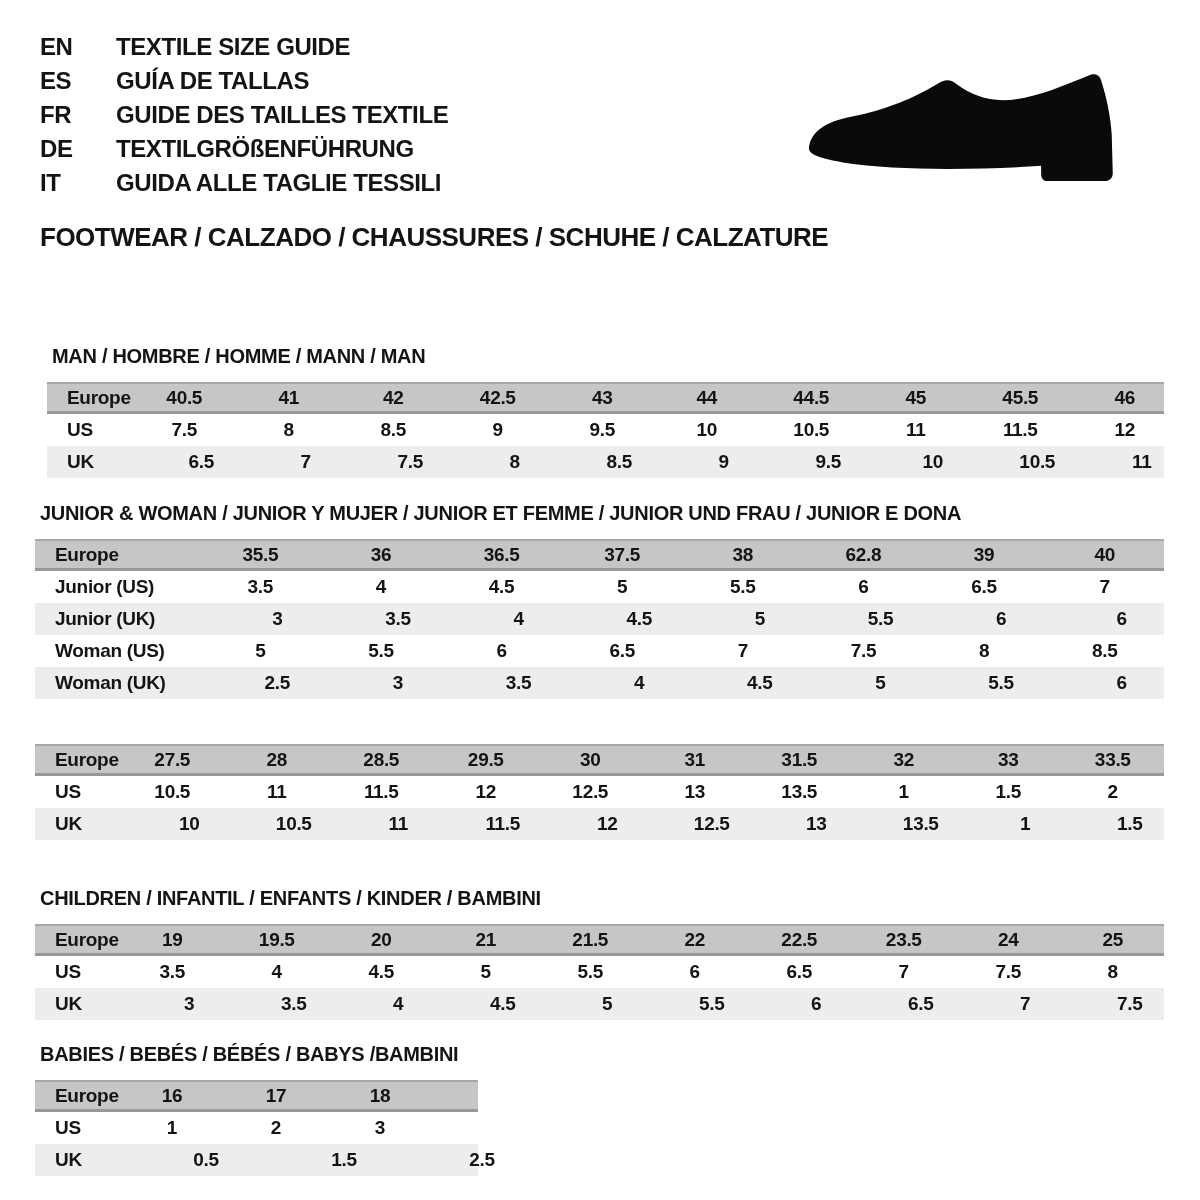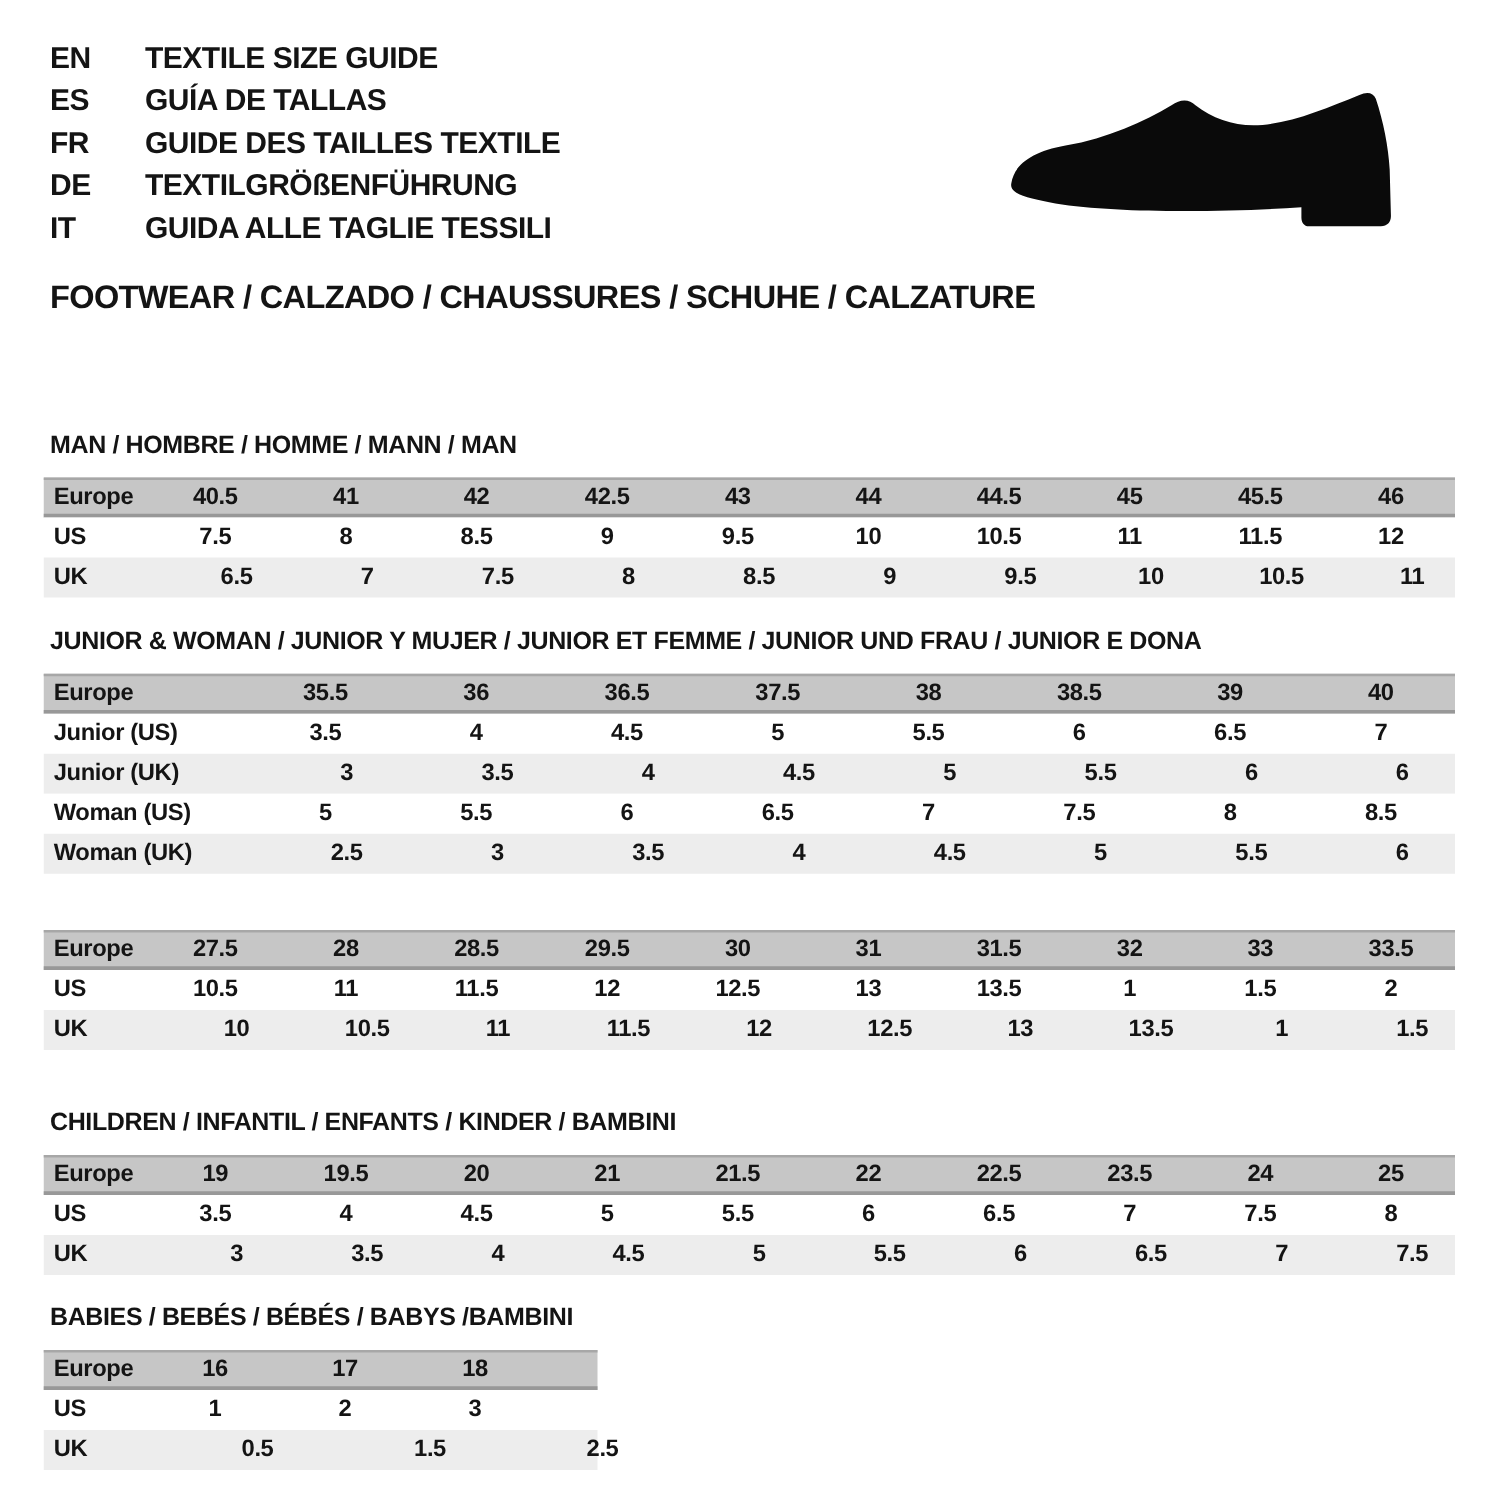--- a/index.html
+++ b/index.html
@@ -29,21 +29,21 @@
     position:absolute;left:802px;top:72px;width:338px;height:113px;
   }
   #shoe svg{display:block;width:100%;height:100%;}
   
   #category-line{
     position:absolute;left:40px;top:222px;
     font-size:26px;font-weight:700;letter-spacing:-0.5px;white-space:nowrap;
   }
   
   .size-section{position:absolute;left:35px;}
-  .sec-man{top:346px;}
+  .sec-man{top:346px;margin-left:12px;}
   .sec-junior-woman{top:503px;}
   .sec-kids{top:728px;}
   .sec-children{top:888px;}
   .sec-babies{top:1044px;}
   .sec-title{
     margin:0 0 0 5px;
     font-size:20px;font-weight:700;letter-spacing:-0.3px;
     line-height:20px;white-space:nowrap;
   }
   .size-table{margin-top:16px;width:1130px;}
@@ -67,21 +67,21 @@
     background:#c6c6c6;
     border-top:2px solid #a7a7a7;
     border-bottom:3px solid #989898;
   }
   .twhite{background:#ffffff;}
   .talt{background:#ededed;gap:34px;}
   .tcell{
     font-size:19px;font-weight:700;letter-spacing:-0.3px;
     white-space:nowrap;overflow:hidden;
   }
-  .tcell.label{padding-left:8px;text-align:left;}
+  .tcell.label{padding-left:20px;text-align:left;}
   .tcell.val{text-align:center;}
 </style>
 </head>
 <body>
 
 <div id="page">
 
   <div id="lang-block">
     <div class="lang-row">
       <span class="lang-code">EN</span>
@@ -177,21 +177,21 @@
       <section class="size-section sec-junior-woman">
         <h2 class="sec-title">JUNIOR &amp; WOMAN / JUNIOR Y MUJER / JUNIOR ET FEMME / JUNIOR UND FRAU / JUNIOR E DONA</h2>
         <div class="size-table">
           <div class="trow thead">
             <div class="tcell label">Europe</div>
             <div class="tcell val">35.5</div>
             <div class="tcell val">36</div>
             <div class="tcell val">36.5</div>
             <div class="tcell val">37.5</div>
             <div class="tcell val">38</div>
-            <div class="tcell val">38.5</div>
+            <div class="tcell val">62.8</div>
             <div class="tcell val">39</div>
             <div class="tcell val">40</div>
           </div>
           <div class="trow twhite">
             <div class="tcell label">Junior (US)</div>
             <div class="tcell val">3.5</div>
             <div class="tcell val">4</div>
             <div class="tcell val">4.5</div>
             <div class="tcell val">5</div>
             <div class="tcell val">5.5</div>

